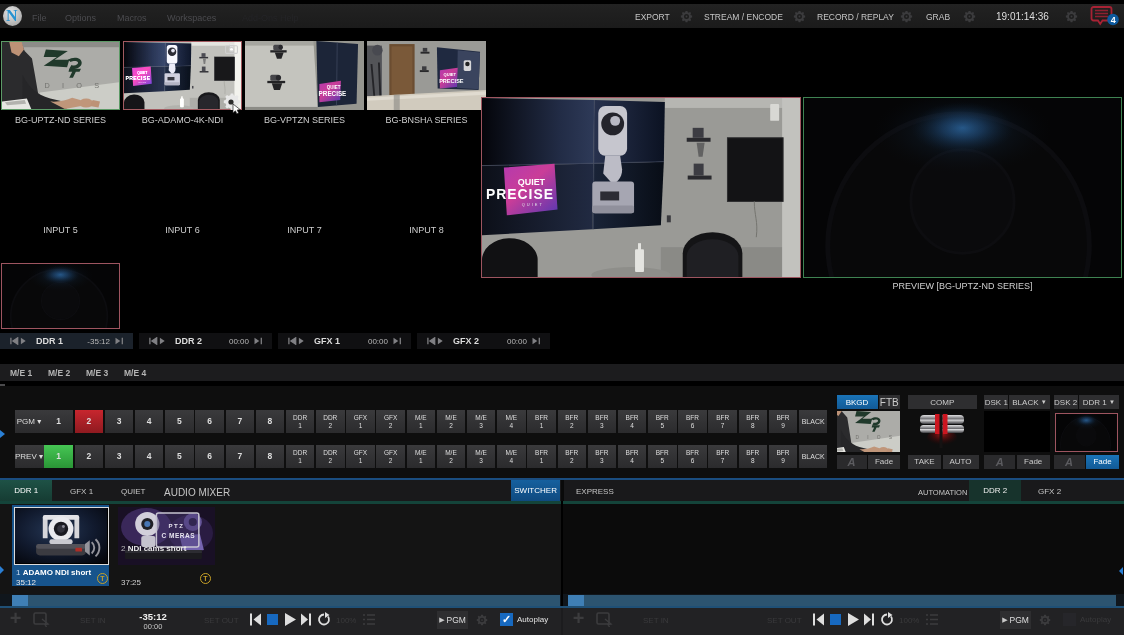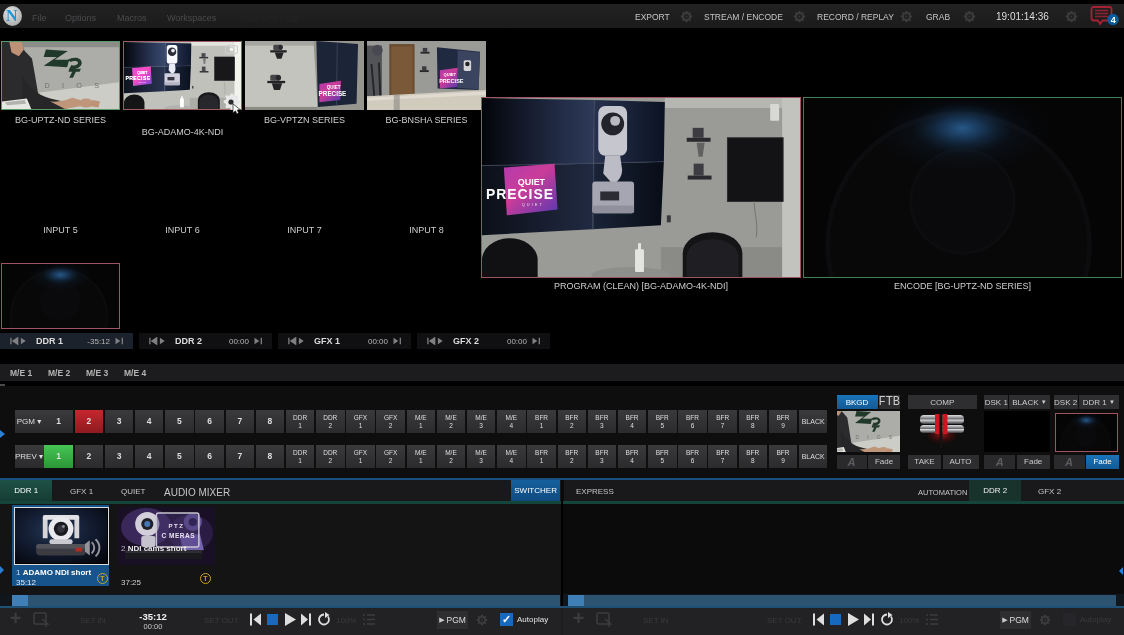--- a/index.html
+++ b/index.html
@@ -269,21 +269,21 @@
 <svg width="119" height="69" viewBox="0 0 160 90" preserveAspectRatio="none">
         <use href="#studio4"></use>
       </svg>
     </div>
 <svg class="abs" style="left:222px;top:92px" width="20" height="22" viewBox="0 0 20 22">
 <path fill="#e8e8e8" d="M10 1.5 l1.2 0 l.5 1.8 a5.5 5.5 0 0 1 1.6.7 l1.7-1l1.7 1.7 l-1 1.7 a5.5 5.5 0 0 1 .7 1.6 l1.8.5 l0 2.4 l-1.8.5 a5.5 5.5 0 0 1 -.7 1.6 l1 1.7 l-1.7 1.7 l-1.7 -1 a5.5 5.5 0 0 1 -1.6.7 l-.5 1.8 l-2.4 0 l-.5 -1.8 a5.5 5.5 0 0 1 -1.6 -.7 l-1.7 1 l-1.7 -1.7 l1 -1.7 a5.5 5.5 0 0 1 -.7 -1.6 l-1.8 -.5 l0 -2.4 l1.8 -.5 a5.5 5.5 0 0 1 .7 -1.6 l-1 -1.7 l1.7 -1.7 l1.7 1 a5.5 5.5 0 0 1 1.6 -.7 l.5 -1.8 Z"></path>
 <circle cx="9" cy="10" r="2.6" fill="#2a2a2a"></circle>
 <path d="M11 12 l0 9 l2.4-2.2 l1.4 3 l1.8-.9 l-1.4 -2.9 l3 -.4 Z" fill="#fff" stroke="#222" stroke-width="0.7"></path>
 </svg>
 <div class="lbl" style="left:1px;top:115px;width:119px;">BG-UPTZ-ND SERIES</div>
-<div class="lbl" style="left:123px;top:115px;width:119px;margin-top:12px;">BG-ADAMO-4K-NDI</div>
+<div class="lbl" style="left:123px;top:115px;width:119px;">BG-ADAMO-4K-NDI</div>
 <div class="lbl" style="left:245px;top:115px;width:119px;">BG-VPTZN SERIES</div>
 <div class="lbl" style="left:367px;top:115px;width:119px;">BG-BNSHA SERIES</div>
 <div class="lbl" style="left:1px;top:225px;width:119px;">INPUT 5</div>
 <div class="lbl" style="left:123px;top:225px;width:119px;">INPUT 6</div>
 <div class="lbl" style="left:245px;top:225px;width:119px;">INPUT 7</div>
 <div class="lbl" style="left:367px;top:225px;width:119px;">INPUT 8</div>
 
 <div class="thumb" style="left:1px;top:263px;width:119px;height:66px;border:1px solid #9e5560;">
 <svg width="117" height="64" viewBox="0 0 160 90" preserveAspectRatio="none">
         <use href="#speaker"></use>
@@ -293,22 +293,21 @@
 <div class="thumb" style="left:481px;top:97px;width:320px;height:181px;border:1px solid #9e5560;">
 <svg width="318" height="179" viewBox="0 0 320 180" preserveAspectRatio="none">
         <use href="#studio2"></use>
       </svg>
     </div>
 <div class="thumb" style="left:803px;top:97px;width:319px;height:181px;border:1px solid #3f8352;">
 <svg width="317" height="179" viewBox="0 0 160 90" preserveAspectRatio="none">
         <use href="#speaker"></use>
       </svg>
     </div>
-<div class="lbl" style="left:481px;top:281px;width:320px;">PROGRAM (CLEAN) [BG-ADAMO-4K-NDI]</div>
-<div class="lbl" style="left:803px;top:281px;width:319px;">ENCODE [BG-UPTZ-ND SERIES]</div>
+<div class="lbl" style="left:803px;top:281px;width:319px;">PREVIEW [BG-UPTZ-ND SERIES]</div>
 
 <div class="abs" style="left:0;top:333px;width:133px;height:16px;background:#1b222b;"></div>
 <div class="abs" style="left:139px;top:333px;width:133px;height:16px;background:#101012;"></div>
 <div class="abs" style="left:278px;top:333px;width:133px;height:16px;background:#101012;"></div>
 <div class="abs" style="left:417px;top:333px;width:133px;height:16px;background:#101012;"></div>
 <svg class="abs" style="left:9px;top:337px" width="19" height="8" viewBox="0 0 22 10">
 <path d="M1.5 1 v8 M10 1 L4 5 L10 9 Z" stroke="#808084" stroke-width="1.6" fill="#808084"></path>
 <path d="M14 1 L20 5 L14 9 Z" fill="#808084"></path>
     </svg>
 <div class="abs" style="left:36px;top:336px;font-size:9px;font-weight:bold;color:#dcdcdc;">DDR 1</div>
@@ -509,21 +508,21 @@
       <span style="font-size:6.5px;line-height:1.15;">BFR<br>8</span>
     </div>
 <div class="btn" style="left:768.7px;top:445px;width:28.5px;height:23px;">
       <span style="font-size:6.5px;line-height:1.15;">BFR<br>9</span>
     </div>
 <div class="btn" style="left:798.9px;top:445px;width:28.5px;height:23px;">
       <span style="font-size:7px;">BLACK</span>
     </div>
 
 <div class="abs" style="left:836.5px;top:395px;width:41px;height:14px;background:linear-gradient(#1a74b8,#125a96);color:#fff;font-size:8px;display:flex;align-items:center;justify-content:center;">BKGD</div>
-<div class="abs" style="left:878.5px;top:395px;width:21.5px;height:14px;background:#2e2e30;color:#ccc;font-size:12px;display:flex;align-items:center;justify-content:center;font-family:Liberation Mono, monospace;">FTB</div>
+<div class="abs" style="left:878.5px;top:395px;width:21.5px;height:14px;background:#2e2e30;color:#ccc;font-size:10px;display:flex;align-items:center;justify-content:center;">FTB</div>
 <div class="thumb" style="left:836.5px;top:411px;width:63.5px;height:41px;">
 <svg width="63.5" height="41" viewBox="20 10 130 75" preserveAspectRatio="none">
         <use href="#studio1"></use>
       </svg>
     </div>
 <div class="abs" style="left:836.5px;top:454.5px;width:30px;height:14.5px;background:#2a2a2c;color:#5c5c60;font-size:11px;font-weight:bold;font-style:italic;display:flex;align-items:center;justify-content:center;">A</div>
 <div class="abs" style="left:868px;top:454.5px;width:32px;height:14.5px;background:#2e2e30;color:#ccc;font-size:8px;display:flex;align-items:center;justify-content:center;">Fade</div>
 
 <div class="abs" style="left:908px;top:395px;width:68.5px;height:14px;background:#2e2e30;color:#ccc;font-size:8px;display:flex;align-items:center;justify-content:center;">COMP</div>
 <svg class="abs" style="left:918px;top:414px" width="48" height="36" viewBox="0 0 48 36">

